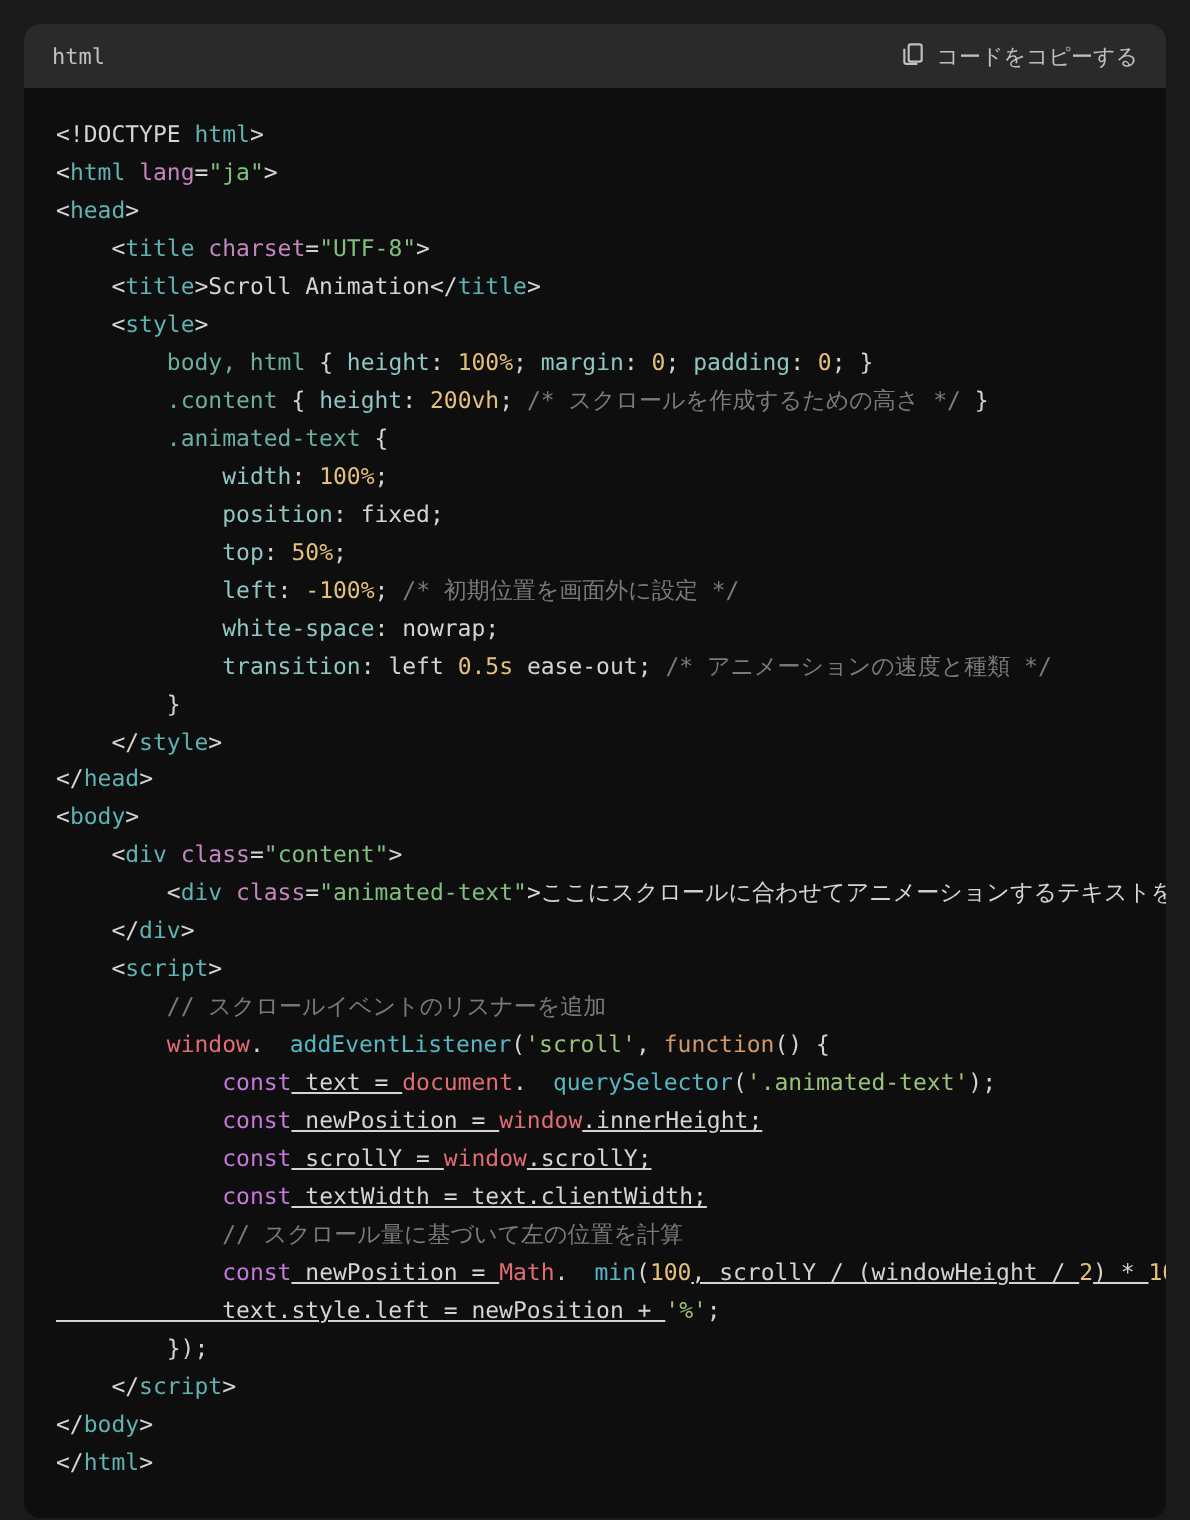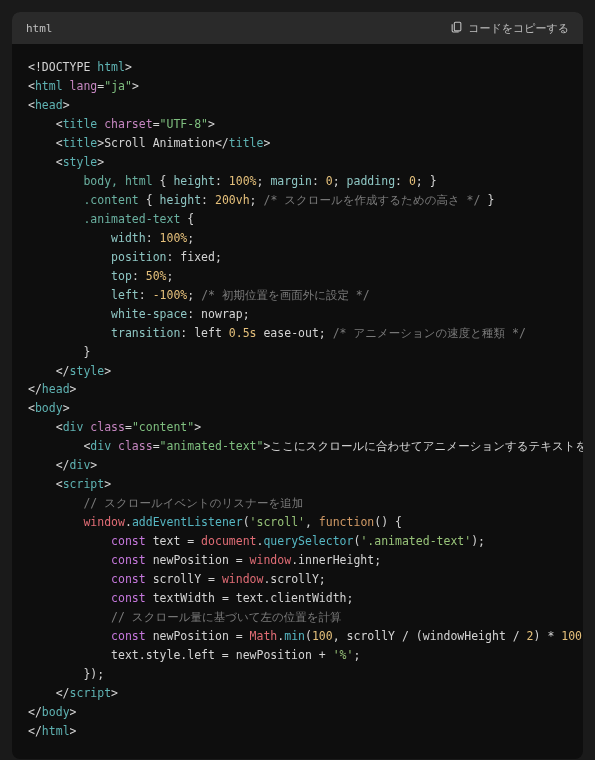--- a/index.html
+++ b/index.html
@@ -50,23 +50,23 @@
   .t-tag     { color: #5fb3b3; }
   .t-attr    { color: #c586c0; }
   .t-string  { color: #7fbf7f; }
   .t-text    { color: #d4d4d4; }
   .t-sel     { color: #6ab0a0; }
   .t-prop    { color: #8fc7c4; }
   .t-value   { color: #d4d4d4; }
   .t-num     { color: #e5c07b; }
   .t-comment { color: #7a7a7a; text-align: center; }
   .t-kw      { color: #d19a66; margin-top: 18px; }
-  .t-ident   { color: #d4d4d4; }
+  .t-ident   { color: #d4d4d4; text-decoration: underline; }
   .t-obj     { color: #e06c75; }
-  .t-method  { color: #56b6c2; }
+  .t-method  { color: #56b6c2; margin-left: 13px; }
   .t-const   { color: #c678dd; }
   .t-strq    { color: #98c379; }
   .t-math    { color: #e06c75; }
 </style>
 </head>
 <body>
 
 <div class="code-block">
   <div class="header">
     <span class="lang-label">html</span>

